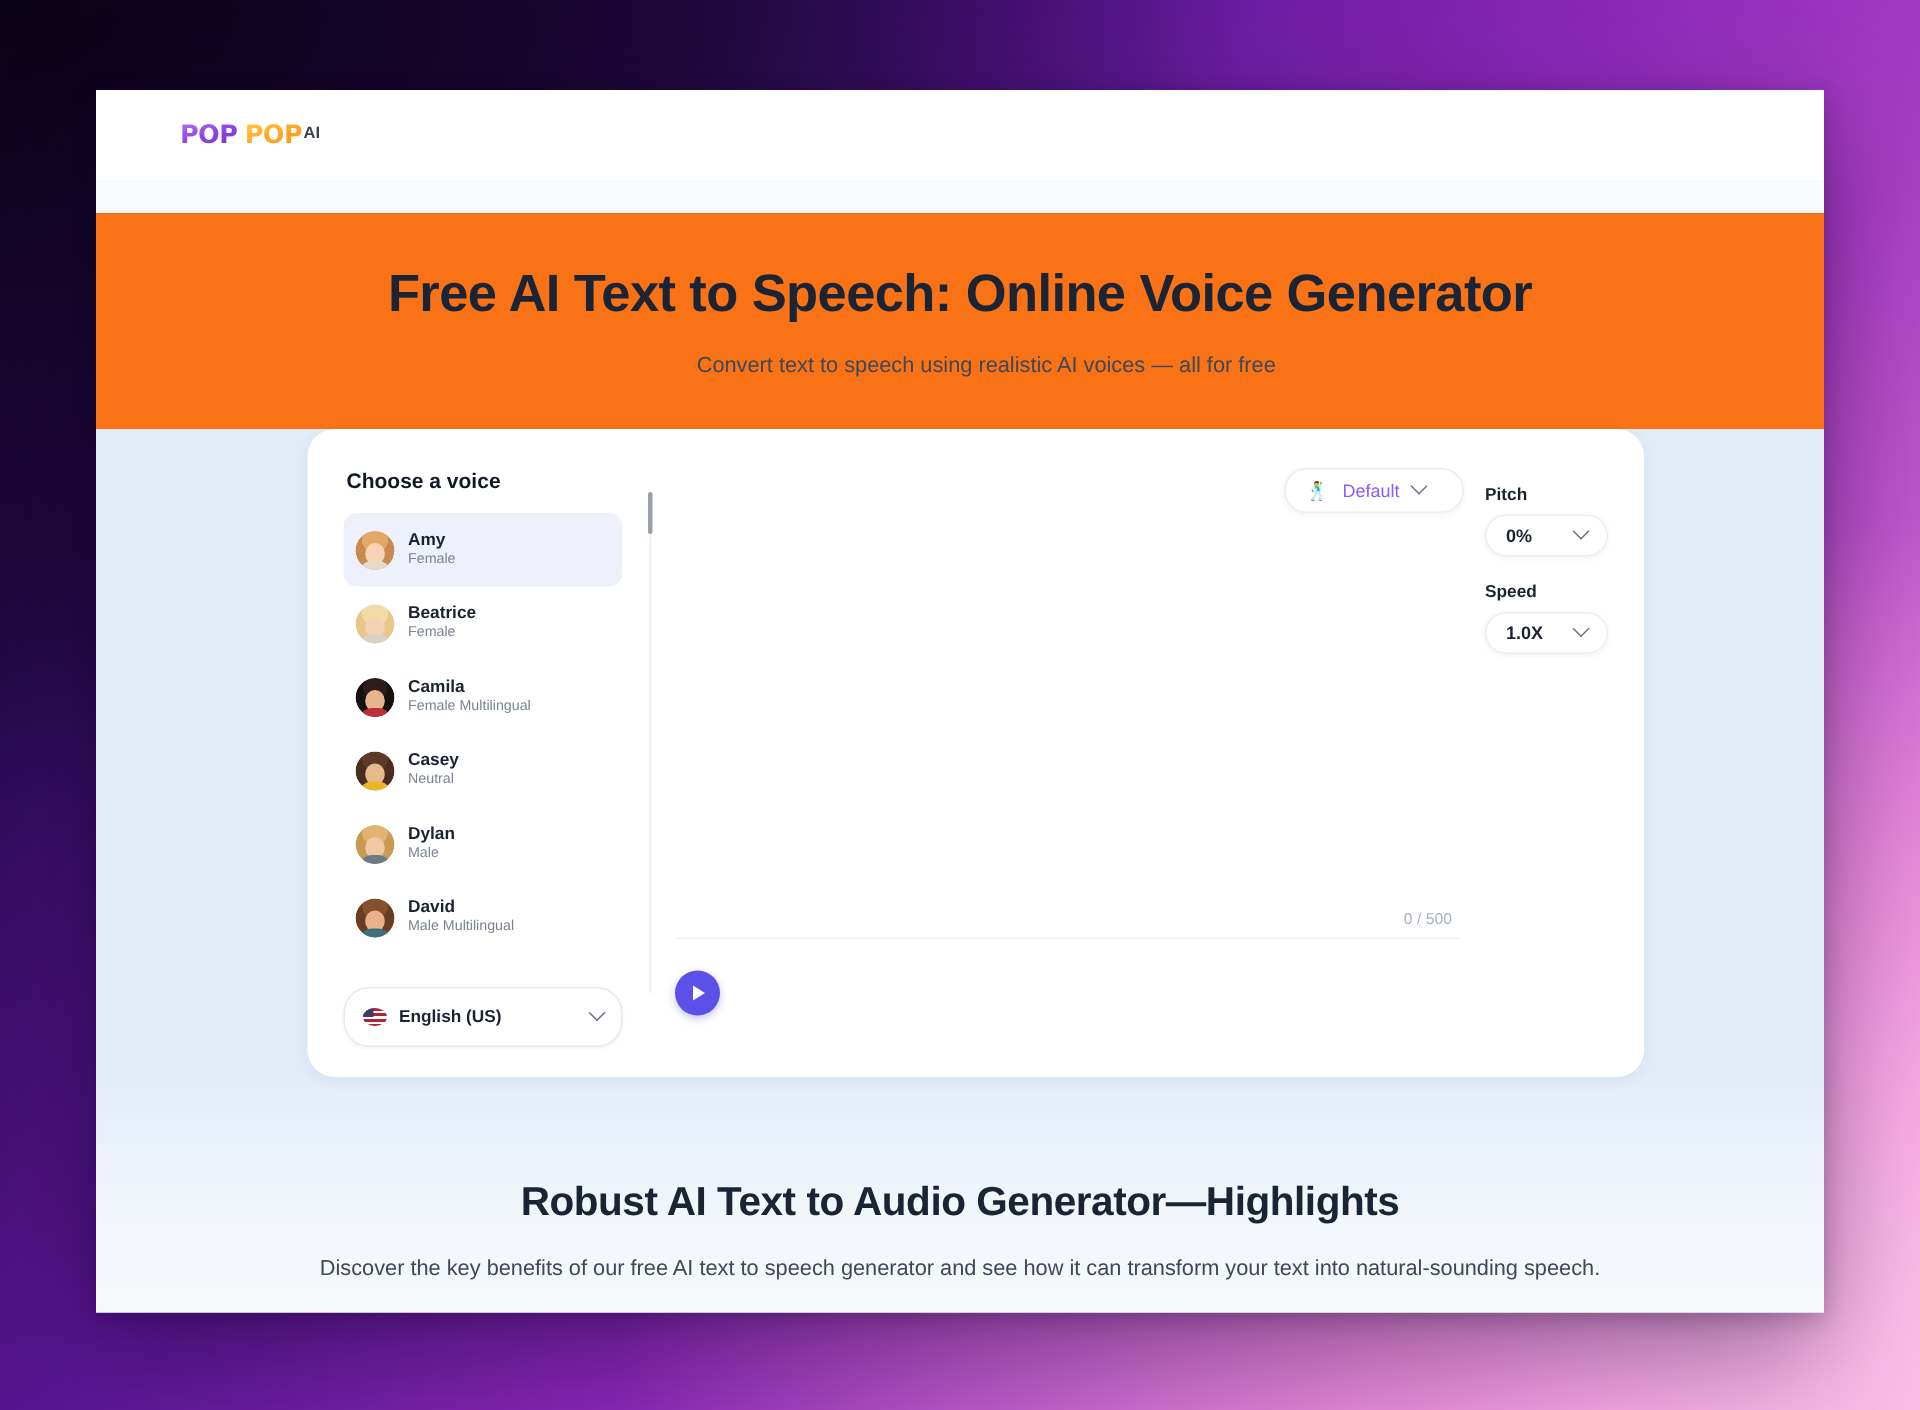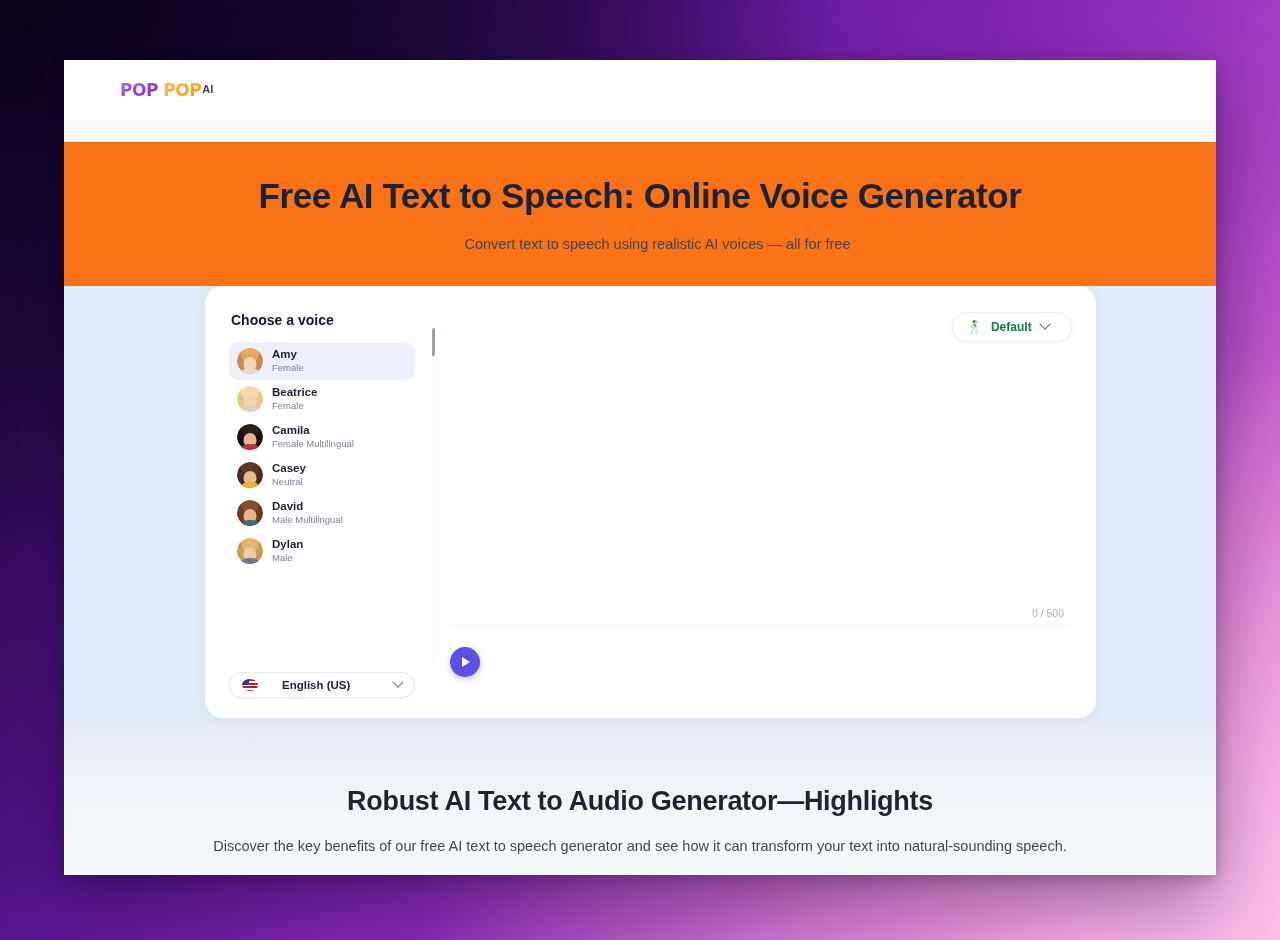--- a/index.html
+++ b/index.html
@@ -151,21 +151,21 @@
     flex: 1;
     overflow: hidden;
     position: relative;
   }
   .voice-item {
     display: flex;
     align-items: center;
     gap: 9px;
     padding: 4px 8px;
     border-radius: 9px;
-    height: 38px;
+    height: 49px;
     cursor: pointer;
   }
   .voice-item.selected { background: #eef0fb; }
   .avatar {
     width: 26px; height: 26px;
     border-radius: 50%;
     flex: 0 0 26px;
     background: #f1e7dc;
     position: relative;
     overflow: hidden;
@@ -189,27 +189,27 @@
     width: 22px; height: 10px;
     transform: translateX(-50%);
     border-radius: 9px 9px 0 0;
   }
   .voice-meta { display: flex; flex-direction: column; line-height: 1.15; }
   .voice-name { font-size: 11.5px; font-weight: bold; color: #1b2230; }
   .voice-type { font-size: 9.5px; color: #7b8494; margin-top: 1px; }
 
   .lang-select {
     margin-top: 10px;
-    height: 26px;
+    height: 40px;
     border: 1px solid #e7e9ef;
     border-radius: 17px;
     display: flex;
     align-items: center;
     padding: 0 12px;
-    gap: 24px;
+    gap: 8px;
     cursor: pointer;
     background: #fff;
     box-shadow: 0 1px 3px rgba(20,30,60,0.05);
   }
   .flag {
     width: 16px; height: 12px;
     border-radius: 50%;
     background:
       linear-gradient(180deg,#b22234 0 16%, #fff 16% 30%, #b22234 30% 46%, #fff 46% 60%, #b22234 60% 76%, #fff 76% 88%, #b22234 88% 100%);
     position: relative;
@@ -267,21 +267,21 @@
     border-radius: 15px;
     display: flex;
     align-items: center;
     gap: 9px;
     padding: 0 14px;
     cursor: pointer;
     background: #fff;
     box-shadow: 0 1px 4px rgba(20,30,60,0.06);
   }
   .style-emoji { font-size: 12px; line-height: 1; }
-  .style-label { font-size: 12px; font-weight: bold; color: #15803d; }
+  .style-label { font-size: 12px; font-weight: normal; color: #8b5cf6; }
 
   .textarea-box {
     flex: 1;
     position: relative;
     padding: 4px 2px 0 2px;
   }
   .placeholder {
     font-size: 13px;
     color: #a9b0bd;
     line-height: 1.65;
@@ -441,39 +441,39 @@
               <span class="body" style="background:#e8b626"></span>
             </span>
             <span class="voice-meta">
               <span class="voice-name">Casey</span>
               <span class="voice-type">Neutral</span>
             </span>
           </div>
 
           <div class="voice-item">
             <span class="avatar" style="background:#fff">
+              <span class="hair" style="background:radial-gradient(circle at 50% 20%, #e2b470 0 34%, #c99a52 35% 100%)"></span>
+              <span class="face" style="background:#f0c8a2"></span>
+              <span class="body" style="background:#6d7a86"></span>
+            </span>
+            <span class="voice-meta">
+              <span class="voice-name">Dylan</span>
+              <span class="voice-type">Male</span>
+            </span>
+          </div>
+
+          <div class="voice-item">
+            <span class="avatar" style="background:#fff">
               <span class="hair" style="background:radial-gradient(circle at 50% 20%, #85502c 0 34%, #6b3b22 35% 100%)"></span>
               <span class="face" style="background:#eab38a"></span>
               <span class="body" style="background:#3e6f7d"></span>
             </span>
             <span class="voice-meta">
               <span class="voice-name">David</span>
               <span class="voice-type">Male Multilingual</span>
-            </span>
-          </div>
-
-          <div class="voice-item">
-            <span class="avatar" style="background:#fff">
-              <span class="hair" style="background:radial-gradient(circle at 50% 20%, #e2b470 0 34%, #c99a52 35% 100%)"></span>
-              <span class="face" style="background:#f0c8a2"></span>
-              <span class="body" style="background:#6d7a86"></span>
-            </span>
-            <span class="voice-meta">
-              <span class="voice-name">Dylan</span>
-              <span class="voice-type">Male</span>
             </span>
           </div>
 
         </div>
 
         <div class="lang-select">
           <span class="flag"></span>
           <span class="lang-label">English (US)</span>
           <i class="chev-sm"></i>
         </div>
@@ -495,20 +495,32 @@
           <div class="counter">0 / 500</div>
         </div>
         <div class="hr"></div>
         <div class="playrow">
           <div class="play-btn">
             <span class="play-tri"></span>
           </div>
         </div>
       </div>
 
+      <div class="right-col">
+        <div class="ctrl-label">Pitch</div>
+        <div class="ctrl-select">
+          <span class="ctrl-value">0%</span>
+          <i class="chev-sm"></i>
+        </div>
+        <div class="ctrl-label">Speed</div>
+        <div class="ctrl-select">
+          <span class="ctrl-value">1.0X</span>
+          <i class="chev-sm"></i>
+        </div>
+      </div>
 
     </div>
   </div>
 
   <div class="bottom">
     <h2>Robust AI Text to Audio Generator—Highlights</h2>
     <p>Discover the key benefits of our free AI text to speech generator and see how it can transform your text into natural-sounding speech.</p>
   </div>
 
 </div>

